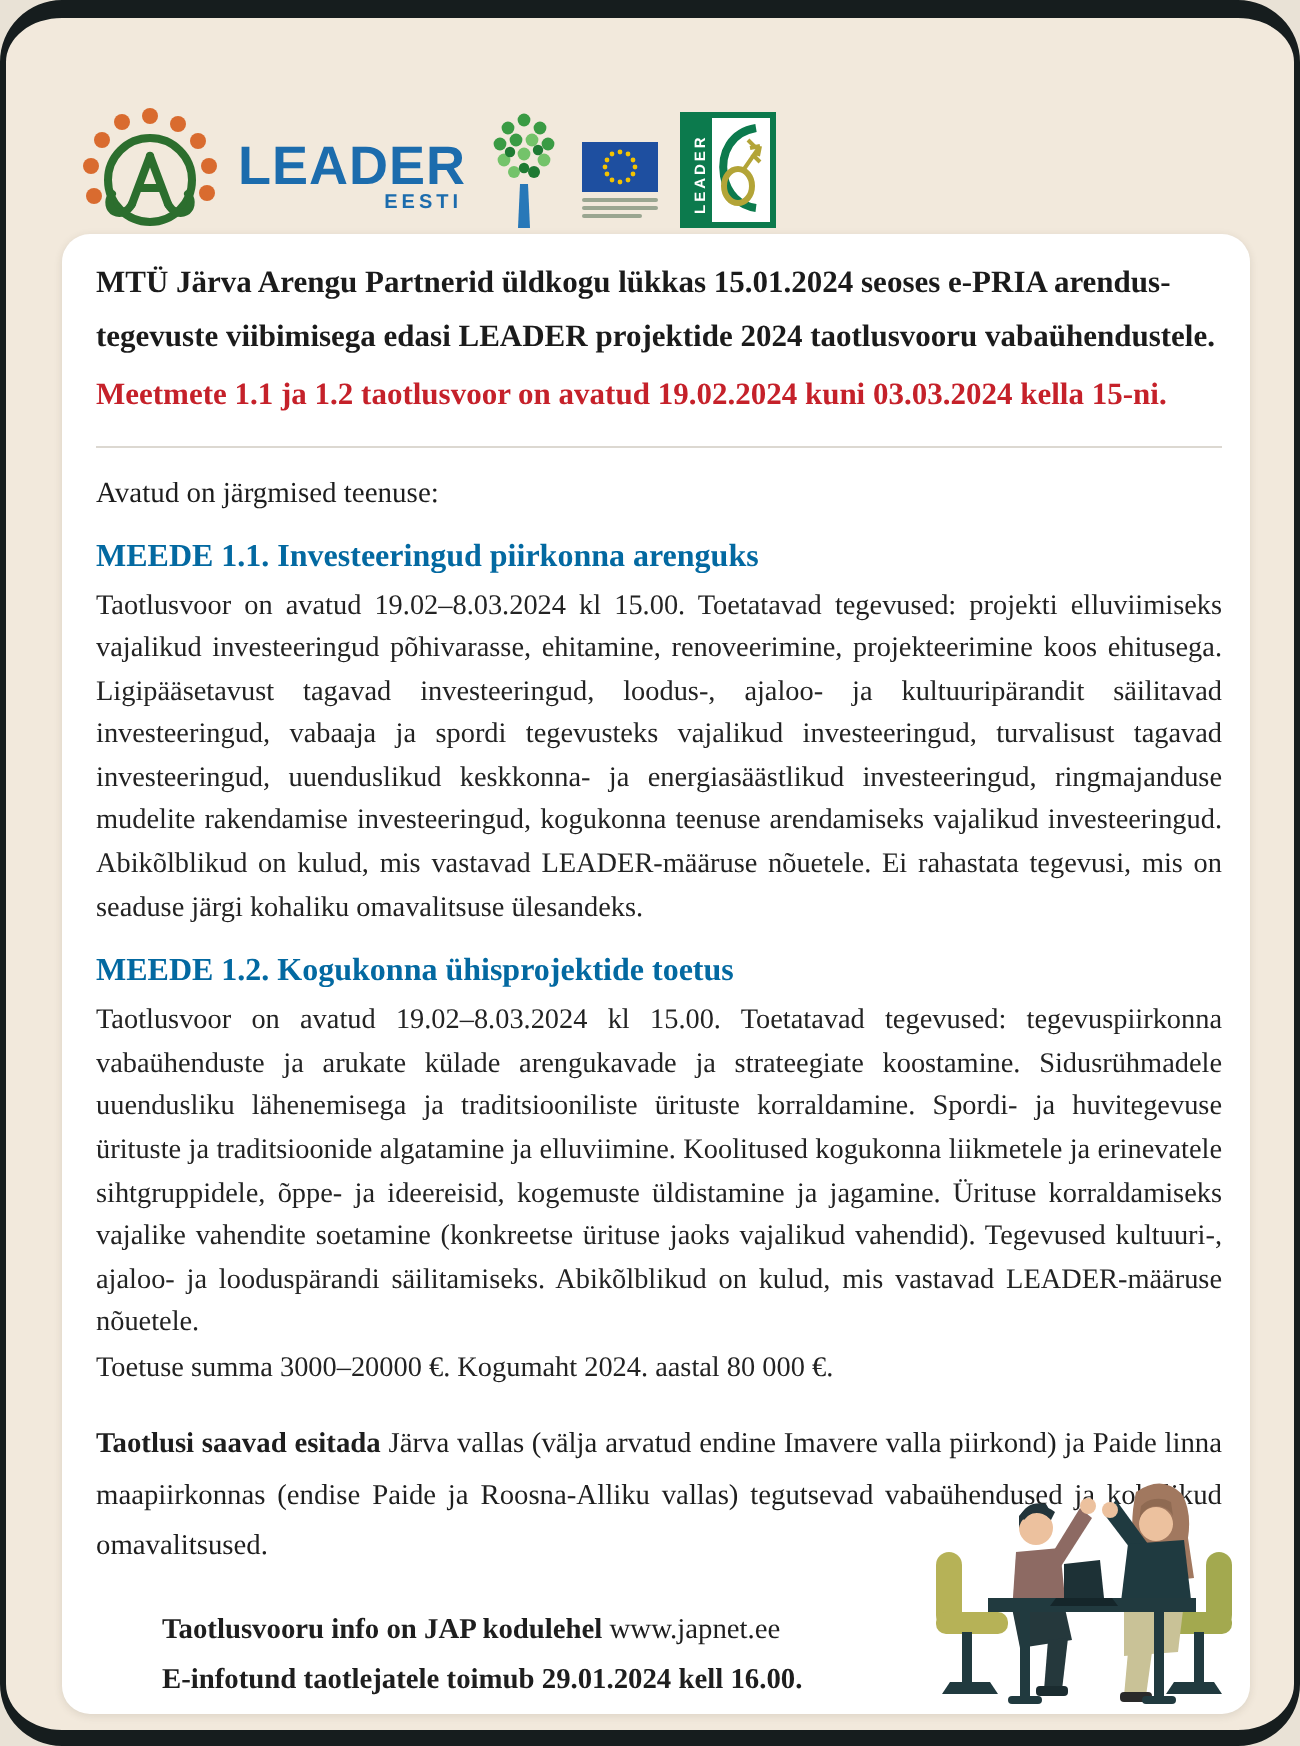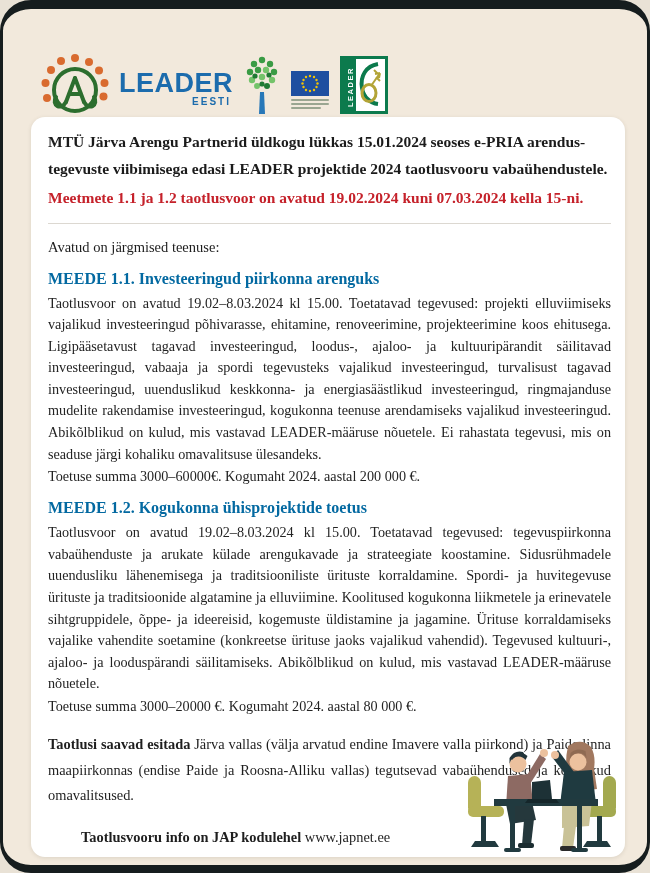--- a/index.html
+++ b/index.html
@@ -140,31 +140,30 @@
       <ellipse cx="29" cy="37" rx="7" ry="8.5" fill="none" stroke="#b3a437" stroke-width="3"></ellipse>
       <path d="M31 30 L40 17 M40 17 l-5 1 M40 17 l-1 5 M36 21 l4 4 M34 14 l4 4" stroke="#b3a437" stroke-width="2" fill="none"></path>
     </svg>
   </div>
 
   <div class="card">
 
     <div>
       <div class="intro-line">MTÜ Järva Arengu Partnerid üldkogu lükkas 15.01.2024 seoses e-PRIA arendus-</div>
       <div class="intro-line">tegevuste viibimisega edasi LEADER projektide 2024 taotlusvooru vabaühendustele.</div>
-      <div class="deadline-line">Meetmete 1.1 ja 1.2 taotlusvoor on avatud 19.02.2024 kuni 07.03.2024 kella 15-ni.</div>
+      <div class="deadline-line">Meetmete 1.1 ja 1.2 taotlusvoor on avatud 19.02.2024 kuni 03.03.2024 kella 15-ni.</div>
     </div>
 
     <div class="divider"></div>
 
     <div class="avatud">Avatud on järgmised teenuse:</div>
 
     <div>
       <div class="measure-title">MEEDE 1.1. Investeeringud piirkonna arenguks</div>
       <div class="measure-body">Taotlusvoor on avatud 19.02–8.03.2024 kl 15.00. Toetatavad tegevused: projekti elluviimiseks vajalikud investeeringud põhivarasse, ehitamine, renoveerimine, projekteerimine koos ehitusega. Ligipääsetavust tagavad investeeringud, loodus-, ajaloo- ja kultuuripärandit säilitavad investeeringud, vabaaja ja spordi tegevusteks vajalikud investeeringud, turvalisust tagavad investeeringud, uuenduslikud keskkonna- ja energiasäästlikud investeeringud, ringmajanduse mudelite rakendamise investeeringud, kogukonna teenuse arendamiseks vajalikud investeeringud. Abikõlblikud on kulud, mis vastavad LEADER-määruse nõuetele. Ei rahastata tegevusi, mis on seaduse järgi kohaliku omavalitsuse ülesandeks.</div>
-      <div class="measure-summary">Toetuse summa 3000–60000€. Kogumaht 2024. aastal 200 000 €.</div>
     </div>
 
     <div>
       <div class="measure-title">MEEDE 1.2. Kogukonna ühisprojektide toetus</div>
       <div class="measure-body">Taotlusvoor on avatud 19.02–8.03.2024 kl 15.00. Toetatavad tegevused: tegevuspiirkonna vabaühenduste ja arukate külade arengukavade ja strateegiate koostamine. Sidusrühmadele uuendusliku lähenemisega ja traditsiooniliste ürituste korraldamine. Spordi- ja huvitegevuse ürituste ja traditsioonide algatamine ja elluviimine. Koolitused kogukonna liikmetele ja erinevatele sihtgruppidele, õppe- ja ideereisid, kogemuste üldistamine ja jagamine. Ürituse korraldamiseks vajalike vahendite soetamine (konkreetse ürituse jaoks vajalikud vahendid). Tegevused kultuuri-, ajaloo- ja looduspärandi säilitamiseks. Abikõlblikud on kulud, mis vastavad LEADER-määruse nõuetele.</div>
       <div class="measure-summary">Toetuse summa 3000–20000 €. Kogumaht 2024. aastal 80 000 €.</div>
     </div>
 
     <div class="eligibility">
       <span class="b">Taotlusi saavad esitada</span><span> Järva vallas (välja arvatud endine Imavere valla piirkond) ja Paide linna maapiirkonnas (endise Paide ja Roosna-Alliku vallas) tegutsevad vabaühendused ja kohalikud omavalitsused.</span>

